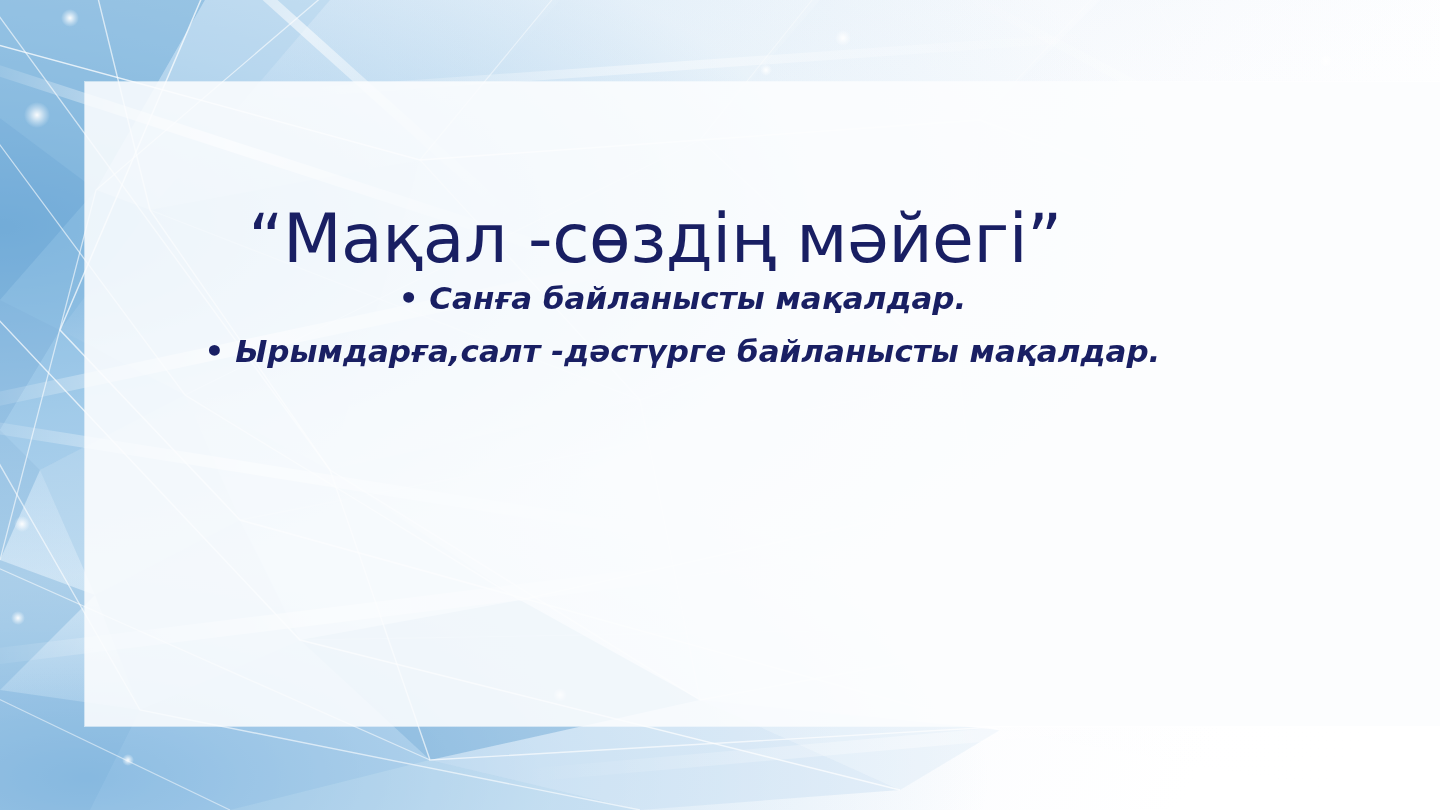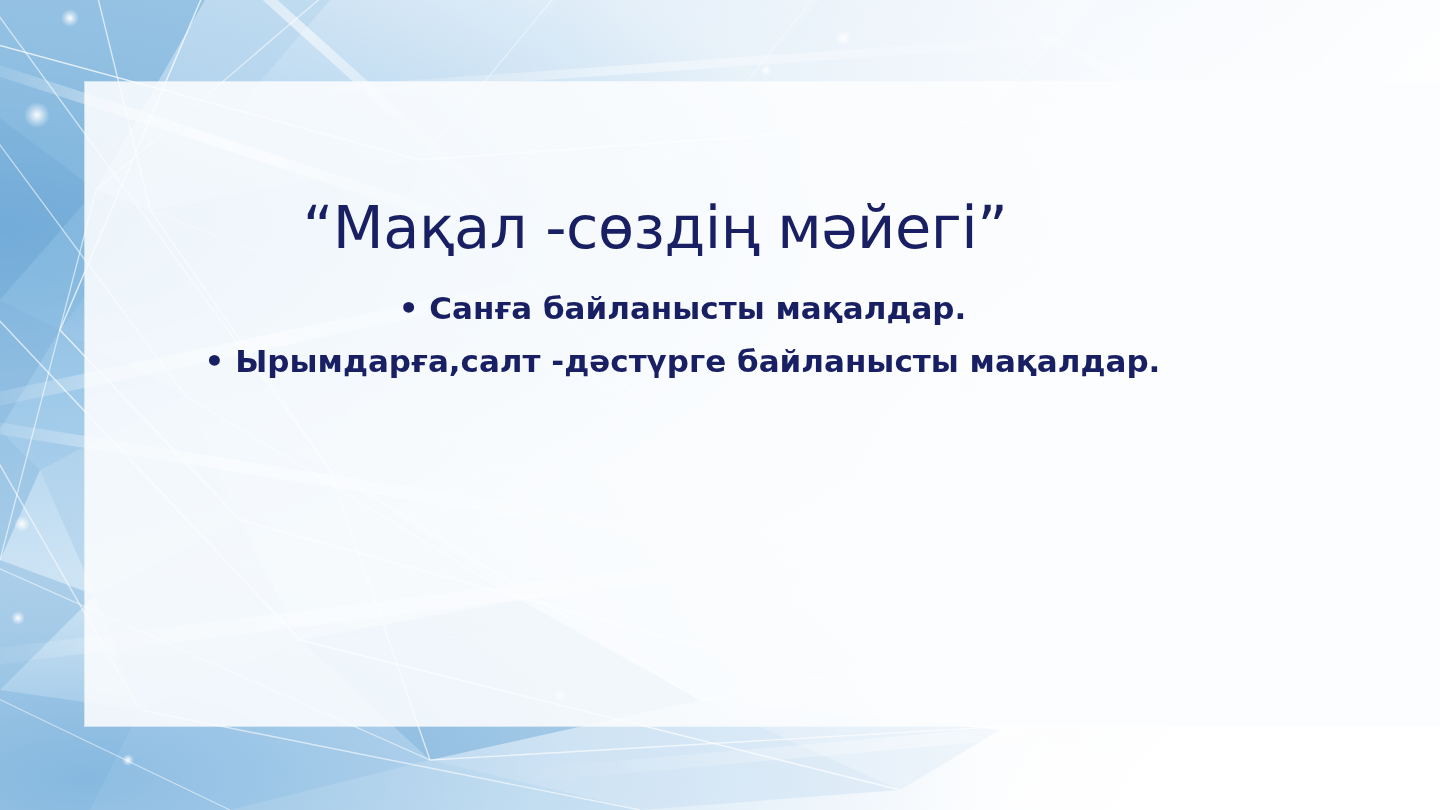--- a/index.html
+++ b/index.html
@@ -71,36 +71,37 @@
   }
 
   .slide-title {
     position: absolute;
     left: 0;
     top: 76px;
     width: 1140px;
     text-align: center;
     font-family: "DejaVu Sans", sans-serif;
     font-weight: 400;
-    font-size: 59px;
+    font-size: 68px;
     line-height: 1.02;
     letter-spacing: -0.5px;
     color: #191f63;
     white-space: nowrap;
   }
 
   .bullet-list {
     position: absolute;
     left: 0;
-    top: 200px;
+    top: 190px;
     width: 1195px;
     margin: 0;
     padding: 0;
     list-style: none;
     text-align: center;
+    font-style: italic;
   }
 
   .bullet-item {
     font-family: "DejaVu Sans", sans-serif;
     font-weight: 700;
     font-size: 31px;
     line-height: 53px;
     color: #191f63;
     text-align: center;
   }

